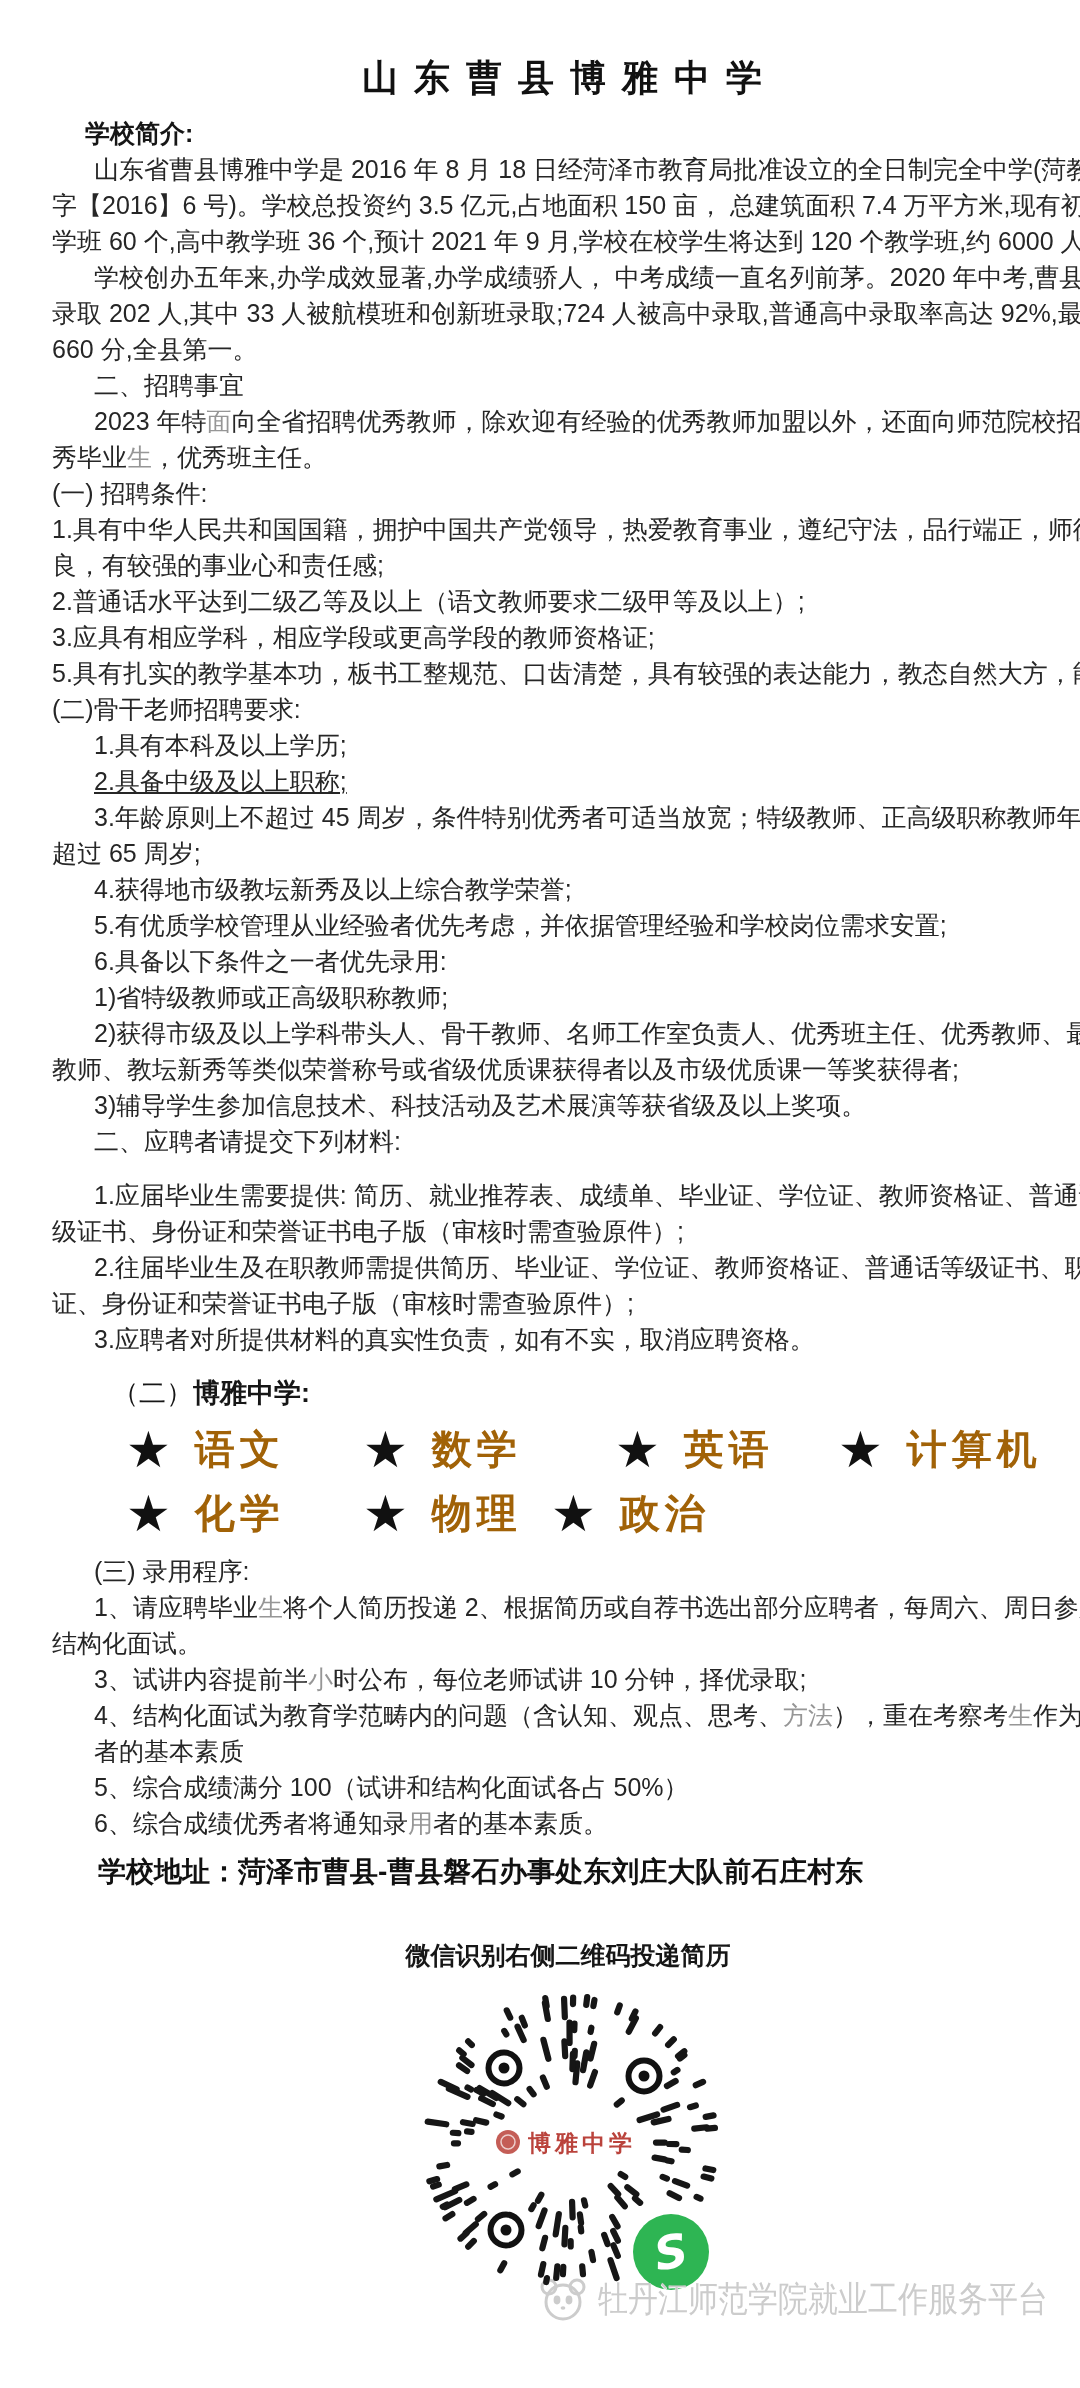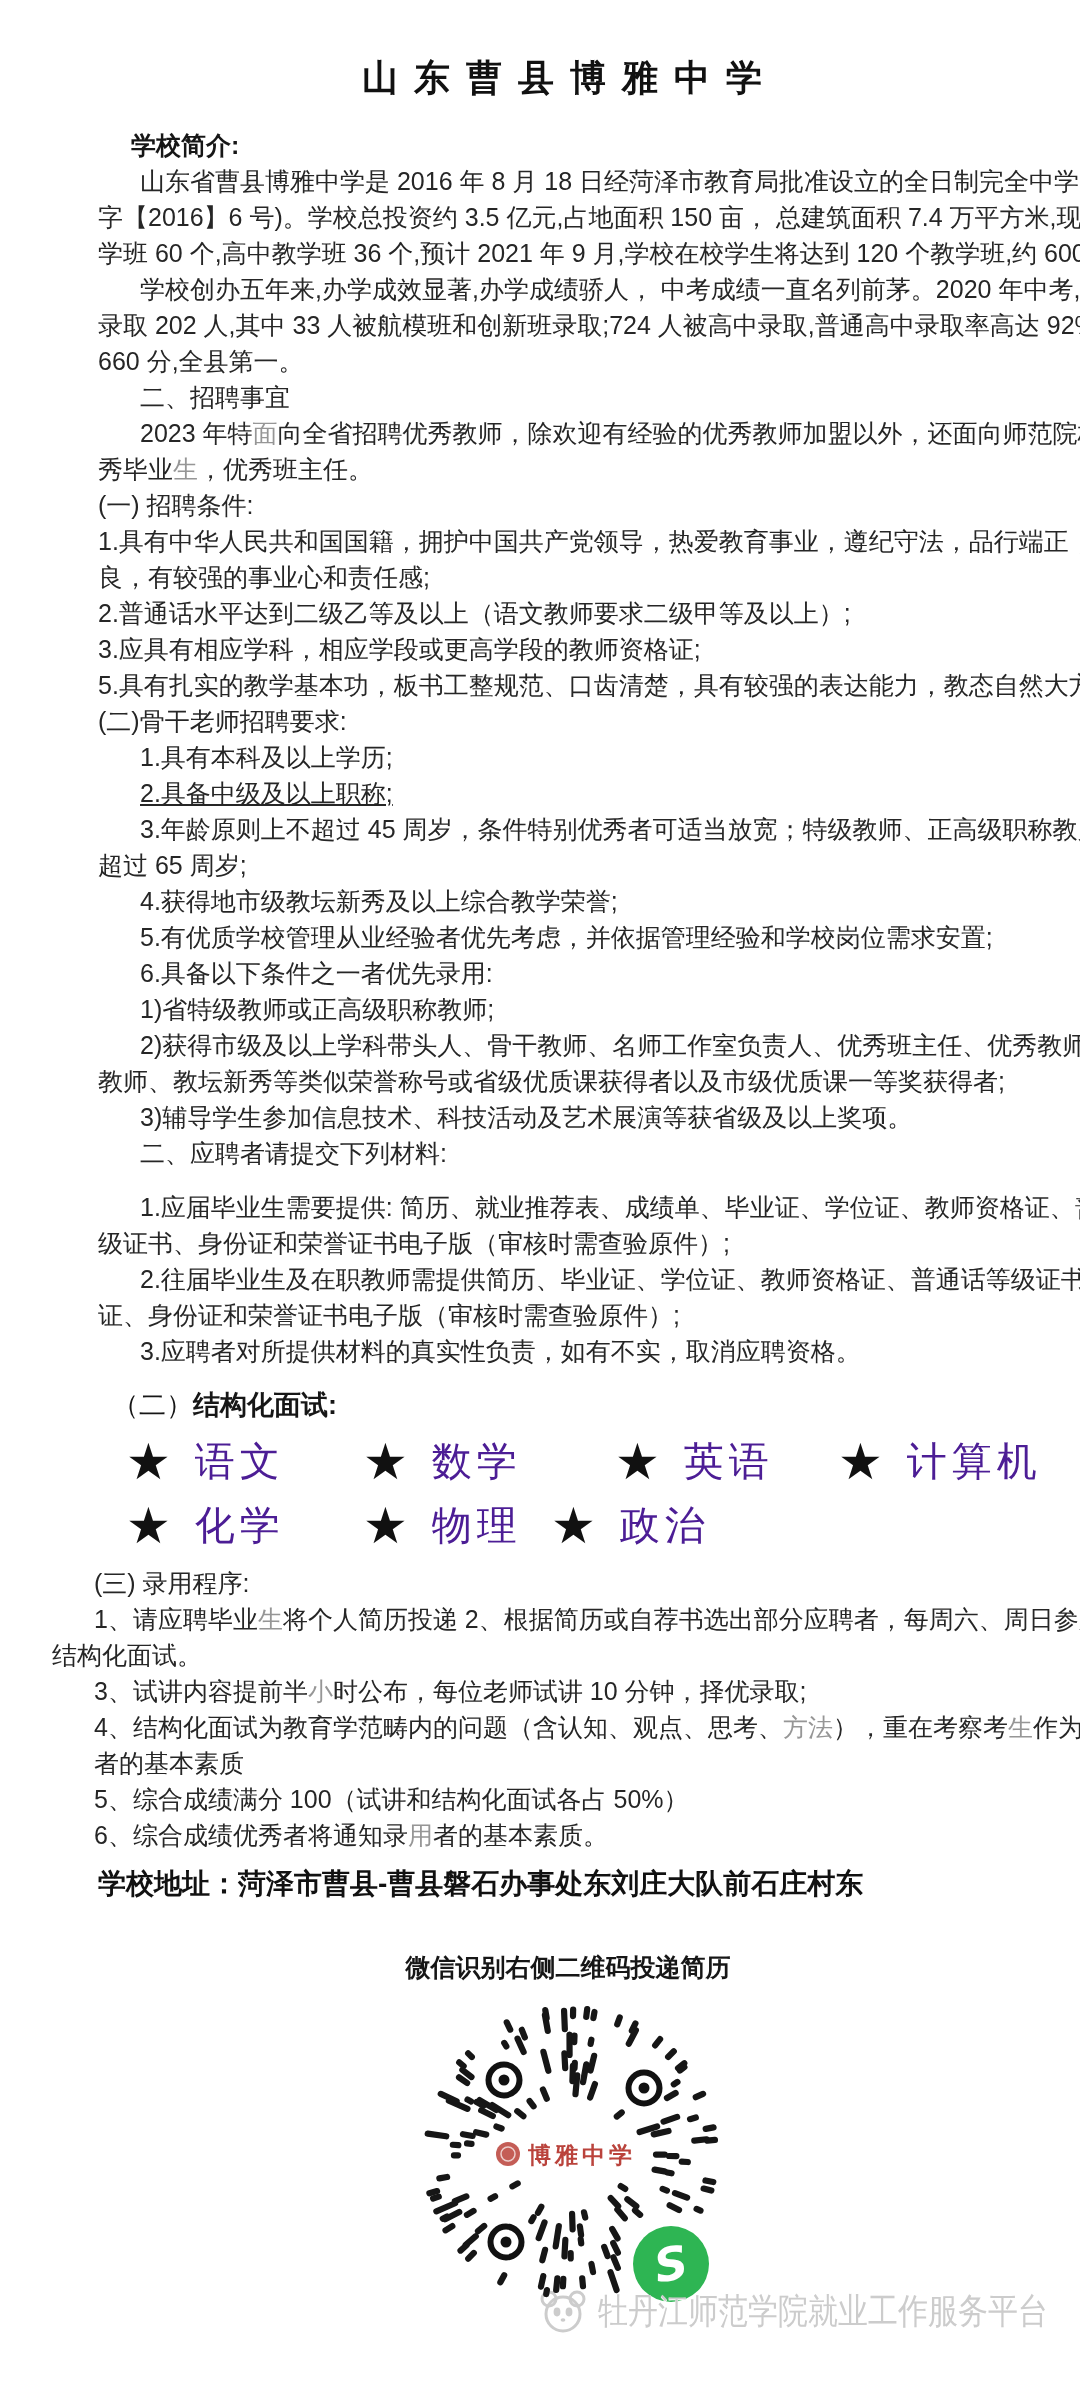--- a/index.html
+++ b/index.html
@@ -8,42 +8,42 @@
     font-family:"Liberation Sans","DejaVu Sans",sans-serif;
     -webkit-font-smoothing:antialiased;
   }
   .page{padding-top:54px;color:var(--text,#262626);}
   .title{
     margin:0;text-align:center;font-size:36px;font-weight:bold;
     letter-spacing:16px;transform:translateX(30px);
     font-family:"Liberation Serif","DejaVu Serif",serif;
     color:#111;
   }
-  #lines-a{margin-top:24px;padding-left:46px;}
+  #lines-a{margin-top:12px;}
   .tline{
     font-size:25px;line-height:36px;white-space:nowrap;color:var(--text,#262626);
   }
   .tline.bold{font-weight:bold;color:#161616;}
   .muted{color:var(--muted,#969696);}
   
   .subjects{margin-top:14px;}
   .subj-heading{margin-left:112px;font-size:27px;line-height:44px;white-space:nowrap;color:#161616;}
   .subj-heading .hx{font-weight:bold;}
   .subj-row{position:relative;height:58px;margin-top:6px;}
   .subj{position:absolute;top:0;display:flex;align-items:center;}
   #subj-row-1 .subj:nth-child(1){left:126px;}
   #subj-row-1 .subj:nth-child(2){left:363px;}
   #subj-row-1 .subj:nth-child(3){left:615px;}
   #subj-row-1 .subj:nth-child(4){left:838px;}
   #subj-row-2 .subj:nth-child(1){left:126px;}
   #subj-row-2 .subj:nth-child(2){left:363px;}
   #subj-row-2 .subj:nth-child(3){left:551px;}
   .star{font-size:50px;line-height:58px;color:#111;margin-right:24px;}
   .subj-label{
-    font-size:40px;font-weight:normal;letter-spacing:5px;color:#4c1d95;
+    font-size:40px;font-weight:bold;letter-spacing:5px;color:#a16207;
     font-family:"Liberation Serif","DejaVu Serif",serif;line-height:58px;
   }
   #lines-b{margin-top:10px;}
   .address{
     margin-left:98px;margin-top:10px;font-size:28px;line-height:42px;
     font-weight:bold;color:#111;white-space:nowrap;
   }
   .qr-tip{
     margin-top:46px;text-align:center;font-size:25px;font-weight:bold;
     color:#161616;transform:translateX(28px);
@@ -97,21 +97,21 @@
       <div class="tline" style="margin-left: 94px;"><span>二、应聘者请提交下列材料:</span></div>
       <div class="tline" style="margin-left: 94px; margin-top: 18px;"><span>1.应届毕业生需要提供: 简历、就业推荐表、成绩单、毕业证、学位证、教师资格证、普通话等</span></div>
       <div class="tline" style="margin-left: 52px;"><span>级证书、身份证和荣誉证书电子版（审核时需查验原件）;</span></div>
       <div class="tline" style="margin-left: 94px;"><span>2.往届毕业生及在职教师需提供简历、毕业证、学位证、教师资格证、普通话等级证书、职称</span></div>
       <div class="tline" style="margin-left: 52px;"><span>证、身份证和荣誉证书电子版（审核时需查验原件）;</span></div>
       <div class="tline" style="margin-left: 94px;"><span>3.应聘者对所提供材料的真实性负责，如有不实，取消应聘资格。</span></div>
     </div>
 
   <div class="subjects">
     <div class="subj-heading">
-      <span>（二）</span><span class="hx">结构化面试:</span>
+      <span>（二）</span><span class="hx">博雅中学:</span>
     </div>
     <div class="subj-row" id="subj-row-1">
         <div class="subj">
           <span class="star">★</span>
           <span class="subj-label">语文</span>
         </div>
         <div class="subj">
           <span class="star">★</span>
           <span class="subj-label">数学</span>
         </div>

